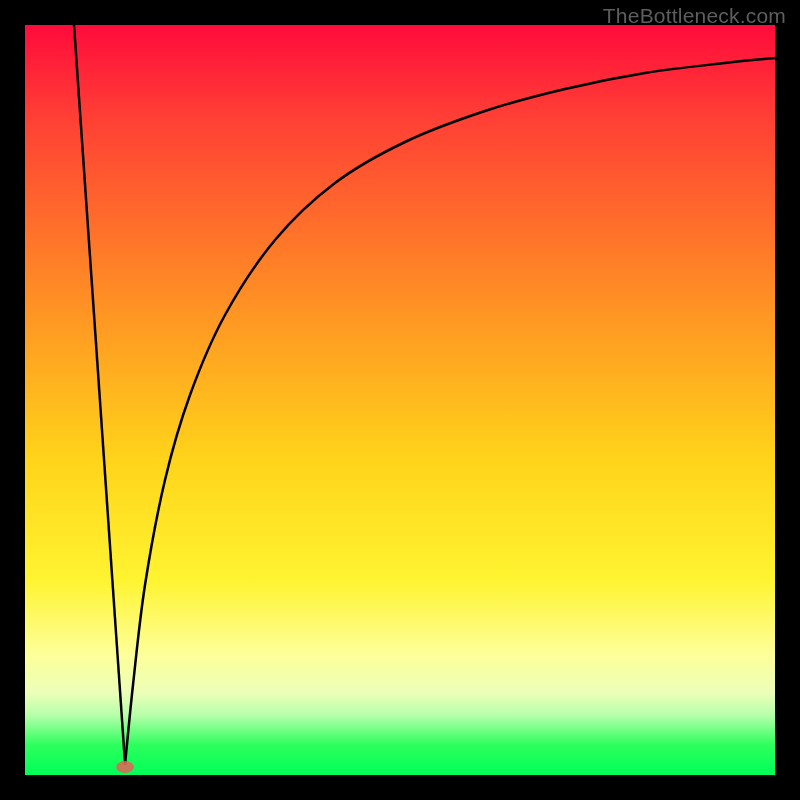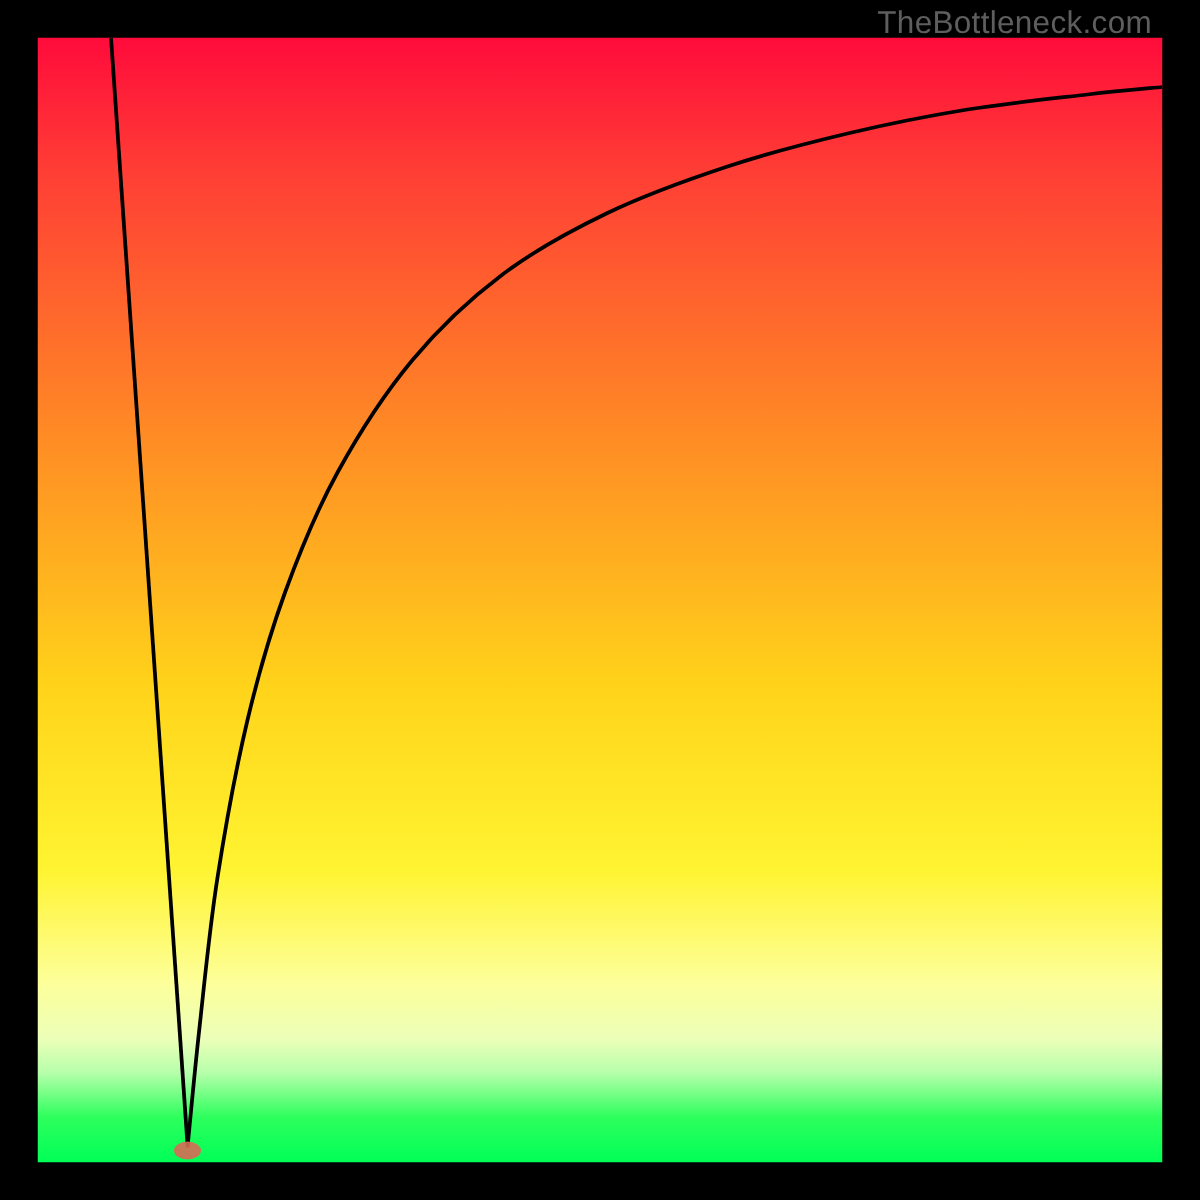--- a/index.html
+++ b/index.html
@@ -55,21 +55,21 @@
     stroke: #000000;
     stroke-width: 2.5;
   }
   .marker {
     fill: #d86a57;
     fill-opacity: 0.9;
   }
   .attribution {
     position: absolute;
     top: 4px;
-    right: 32px;
+    right: 14px;
     color: #5e5e5e;
     font-size: 21px;
     font-weight: 500;
     letter-spacing: 0.2px;
     text-align: right;
     user-select: none;
   }
 </style>
 </head>
 <body>

